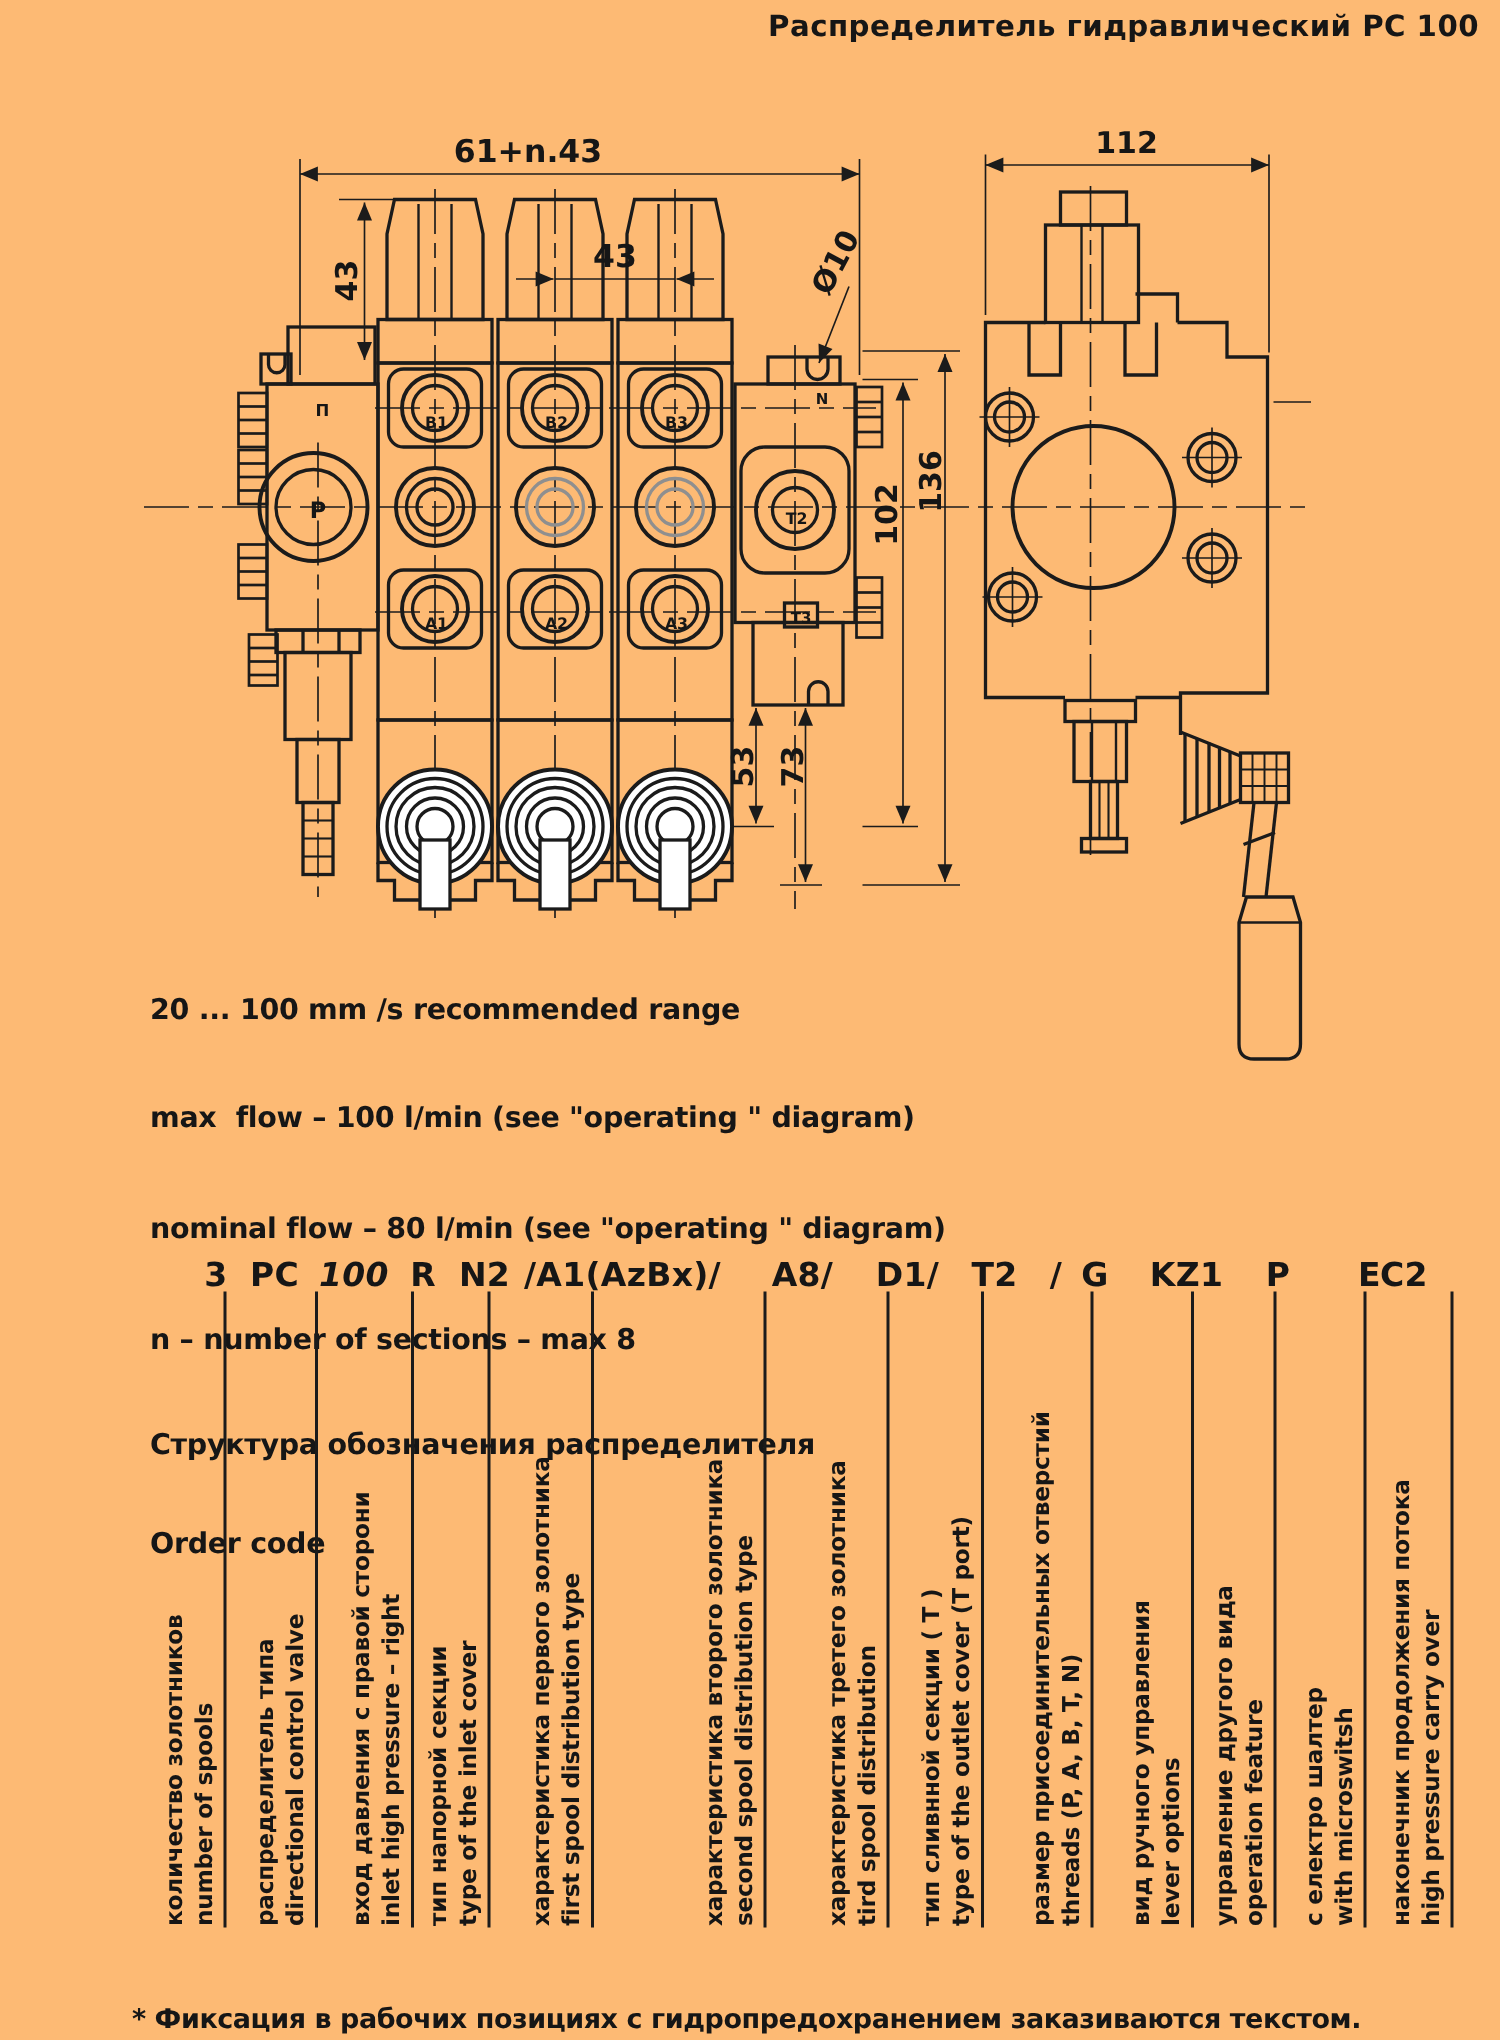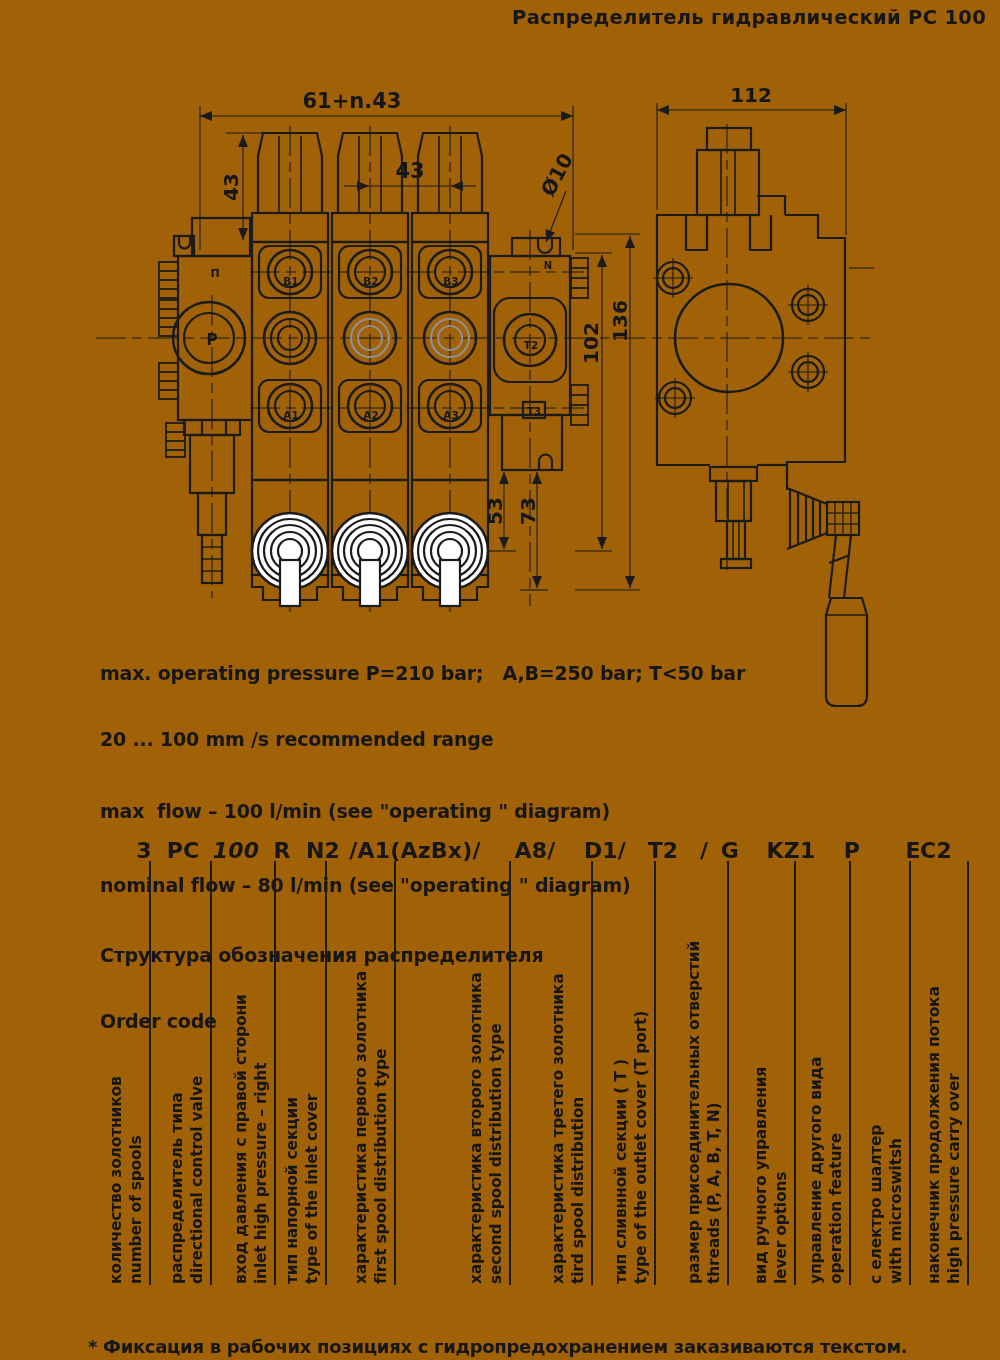--- a/index.html
+++ b/index.html
@@ -1,16 +1,16 @@
 <!DOCTYPE html>
 <html><head>
 <meta charset="utf-8">
 <style>
   html,body{margin:0;padding:0;background:#ffffff;}
-  .page{position:relative;width:1000px;height:1360px;background:#a16207;overflow:hidden;
+  .page{position:relative;width:1000px;height:1360px;background:#fdba74;overflow:hidden;
         font-family:"DejaVu Sans",sans-serif;color:#161616;}
   .title-block{position:absolute;top:6px;right:14px;text-align:right;
        font-size:19.5px;font-weight:bold;line-height:23px;letter-spacing:.3px;}
   svg{position:absolute;top:0;left:0;}
   .specs{position:absolute;left:100px;top:618px;font-size:19px;font-weight:bold;
        line-height:22px;letter-spacing:-.2px;white-space:pre;}
   .spec.m6{margin-top:6px}.spec.m8{margin-top:8px}.spec.m4{margin-top:4px}
   #code-row{position:absolute;left:0;top:838px;width:1000px;height:26px;}
   #code-row .tok{position:absolute;top:0;transform:translateX(-50%);
        font-size:22px;font-weight:bold;white-space:pre;letter-spacing:.2px;}
@@ -303,24 +303,24 @@
       <text x="410" y="178" font-size="21">43</text>
       <text x="563" y="178" transform="rotate(-62 563 178)">Ø10</text>
       <text x="593" y="348" transform="rotate(-90 593 343)">102</text>
       <text x="622" y="326" transform="rotate(-90 622 321)">136</text>
       <text x="497" y="516" transform="rotate(-90 497 511)">53</text>
       <text x="530" y="516" transform="rotate(-90 530 511)">73</text>
     </g>
   </svg>
 
   <div class="specs">
-    <div class="spec">max. operating pressure P=210 bar;&nbsp;&nbsp; A,B=250 bar; T&lt;50 bar</div>
     <div class="spec">20 ... 100 mm /s recommended range</div>
     <div class="spec m6">max&nbsp; flow – 100 l/min (see "operating " diagram)</div>
     <div class="spec m8">nominal flow – 80 l/min (see "operating " diagram)</div>
+    <div class="spec m8">n – number of sections – max 8</div>
     <div class="spec m4">Структура обозначения распределителя</div>
     <div class="spec">Order code</div>
   </div>
 
   <div id="code-row">
       <span class="tok" style="left: 144px;">3</span>
       <span class="tok" style="left: 183px;">PC</span>
       <span class="tok" style="left: 236px; font-style: italic;">100</span>
       <span class="tok" style="left: 282px;">R</span>
       <span class="tok" style="left: 323px; text-align: right;">N2</span>

